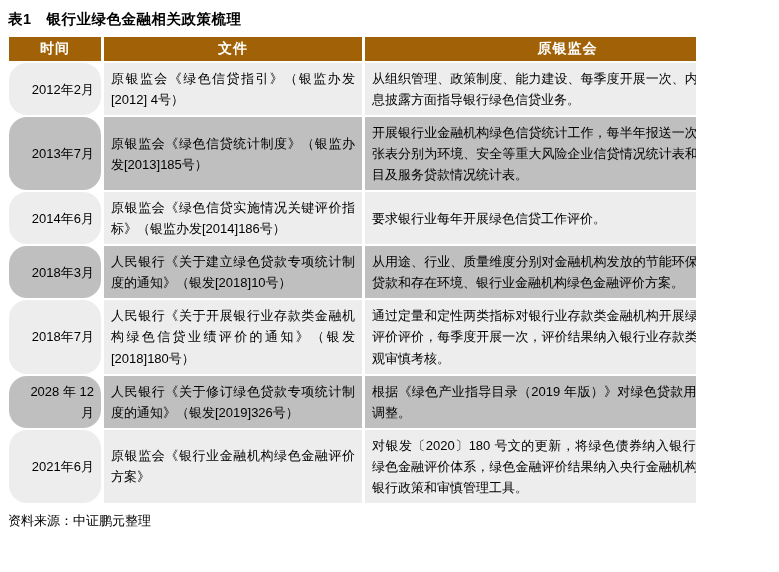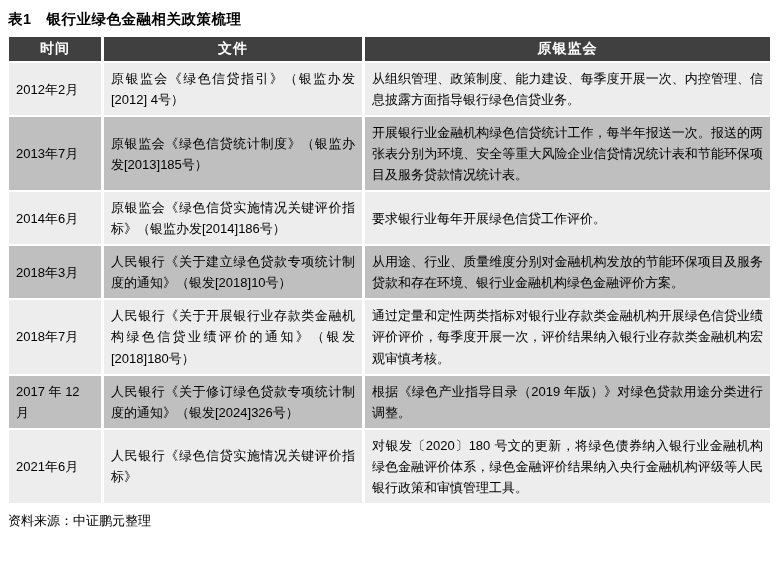--- a/index.html
+++ b/index.html
@@ -3,59 +3,59 @@
 <meta charset="utf-8">
 <style>
   * { margin: 0; padding: 0; box-sizing: border-box; }
   html, body {
     width: 779px;
     background: #ffffff;
     font-family: "Liberation Sans", "DejaVu Sans", sans-serif;
     color: #000000;
   }
   .page {
-    width: 779px;
+    width: 696px;
     height: 572px;
     padding: 8px 6px 0 6px;
     overflow: hidden;
   }
   .doc-title {
     font-size: 14.5px;
     font-weight: bold;
     padding: 2px 2px 6px 2px;
     letter-spacing: 0.5px;
   }
   table.policy-table {
     width: 767px;
     border-collapse: separate;
     border-spacing: 3px 2px;
     table-layout: fixed;
   }
   table.policy-table th {
-    background: #404040;
+    background: #a16207;
     color: #ffffff;
     font-size: 14px;
     font-weight: bold;
     text-align: center;
     height: 24px;
     padding: 2px 4px;
     letter-spacing: 1px;
   }
   table.policy-table td {
     font-size: 13px;
     line-height: 1.62;
     padding: 5px 7px;
     vertical-align: middle;
   }
   table.policy-table col.c-time { width: 92px; }
   table.policy-table col.c-doc  { width: 258px; }
   table.policy-table col.c-main { width: auto; }
   tbody tr:nth-child(odd) td  { background: #ededed; }
   tbody tr:nth-child(even) td { background: #bfbfbf; }
-  td.cell-time { text-align: left; padding-left: 3px; padding-right: 3px; }
+  td.cell-time { text-align: right; padding-left: 3px; padding-right: 3px; border-radius: 18px; }
   td.cell-doc, td.cell-content { text-align: left; text-align: justify; }
   .source-note {
     font-size: 13px;
     padding: 7px 2px 0 2px;
   }
 </style>
 </head>
 <body>
 
 <div class="page">
@@ -95,27 +95,27 @@
         <td class="cell-time">2018年3月</td>
         <td class="cell-doc">人民银行《关于建立绿色贷款专项统计制度的通知》（银发[2018]10号）</td>
         <td class="cell-content">从用途、行业、质量维度分别对金融机构发放的节能环保项目及服务贷款和存在环境、银行业金融机构绿色金融评价方案。</td>
       </tr>
       <tr>
         <td class="cell-time">2018年7月</td>
         <td class="cell-doc">人民银行《关于开展银行业存款类金融机构绿色信贷业绩评价的通知》（银发[2018]180号）</td>
         <td class="cell-content">通过定量和定性两类指标对银行业存款类金融机构开展绿色信贷业绩评价评价，每季度开展一次，评价结果纳入银行业存款类金融机构宏观审慎考核。</td>
       </tr>
       <tr>
-        <td class="cell-time">2017 年 12 月</td>
-        <td class="cell-doc">人民银行《关于修订绿色贷款专项统计制度的通知》（银发[2024]326号）</td>
+        <td class="cell-time">2028 年 12 月</td>
+        <td class="cell-doc">人民银行《关于修订绿色贷款专项统计制度的通知》（银发[2019]326号）</td>
         <td class="cell-content">根据《绿色产业指导目录（2019 年版）》对绿色贷款用途分类进行调整。</td>
       </tr>
       <tr>
         <td class="cell-time">2021年6月</td>
-        <td class="cell-doc">人民银行《绿色信贷实施情况关键评价指标》</td>
+        <td class="cell-doc">原银监会《银行业金融机构绿色金融评价方案》</td>
         <td class="cell-content">对银发〔2020〕180 号文的更新，将绿色债券纳入银行业金融机构绿色金融评价体系，绿色金融评价结果纳入央行金融机构评级等人民银行政策和审慎管理工具。</td>
       </tr>
     </tbody>
   </table>
 
   <div class="source-note">资料来源：中证鹏元整理</div>
 
 </div>
 
 </body></html>

